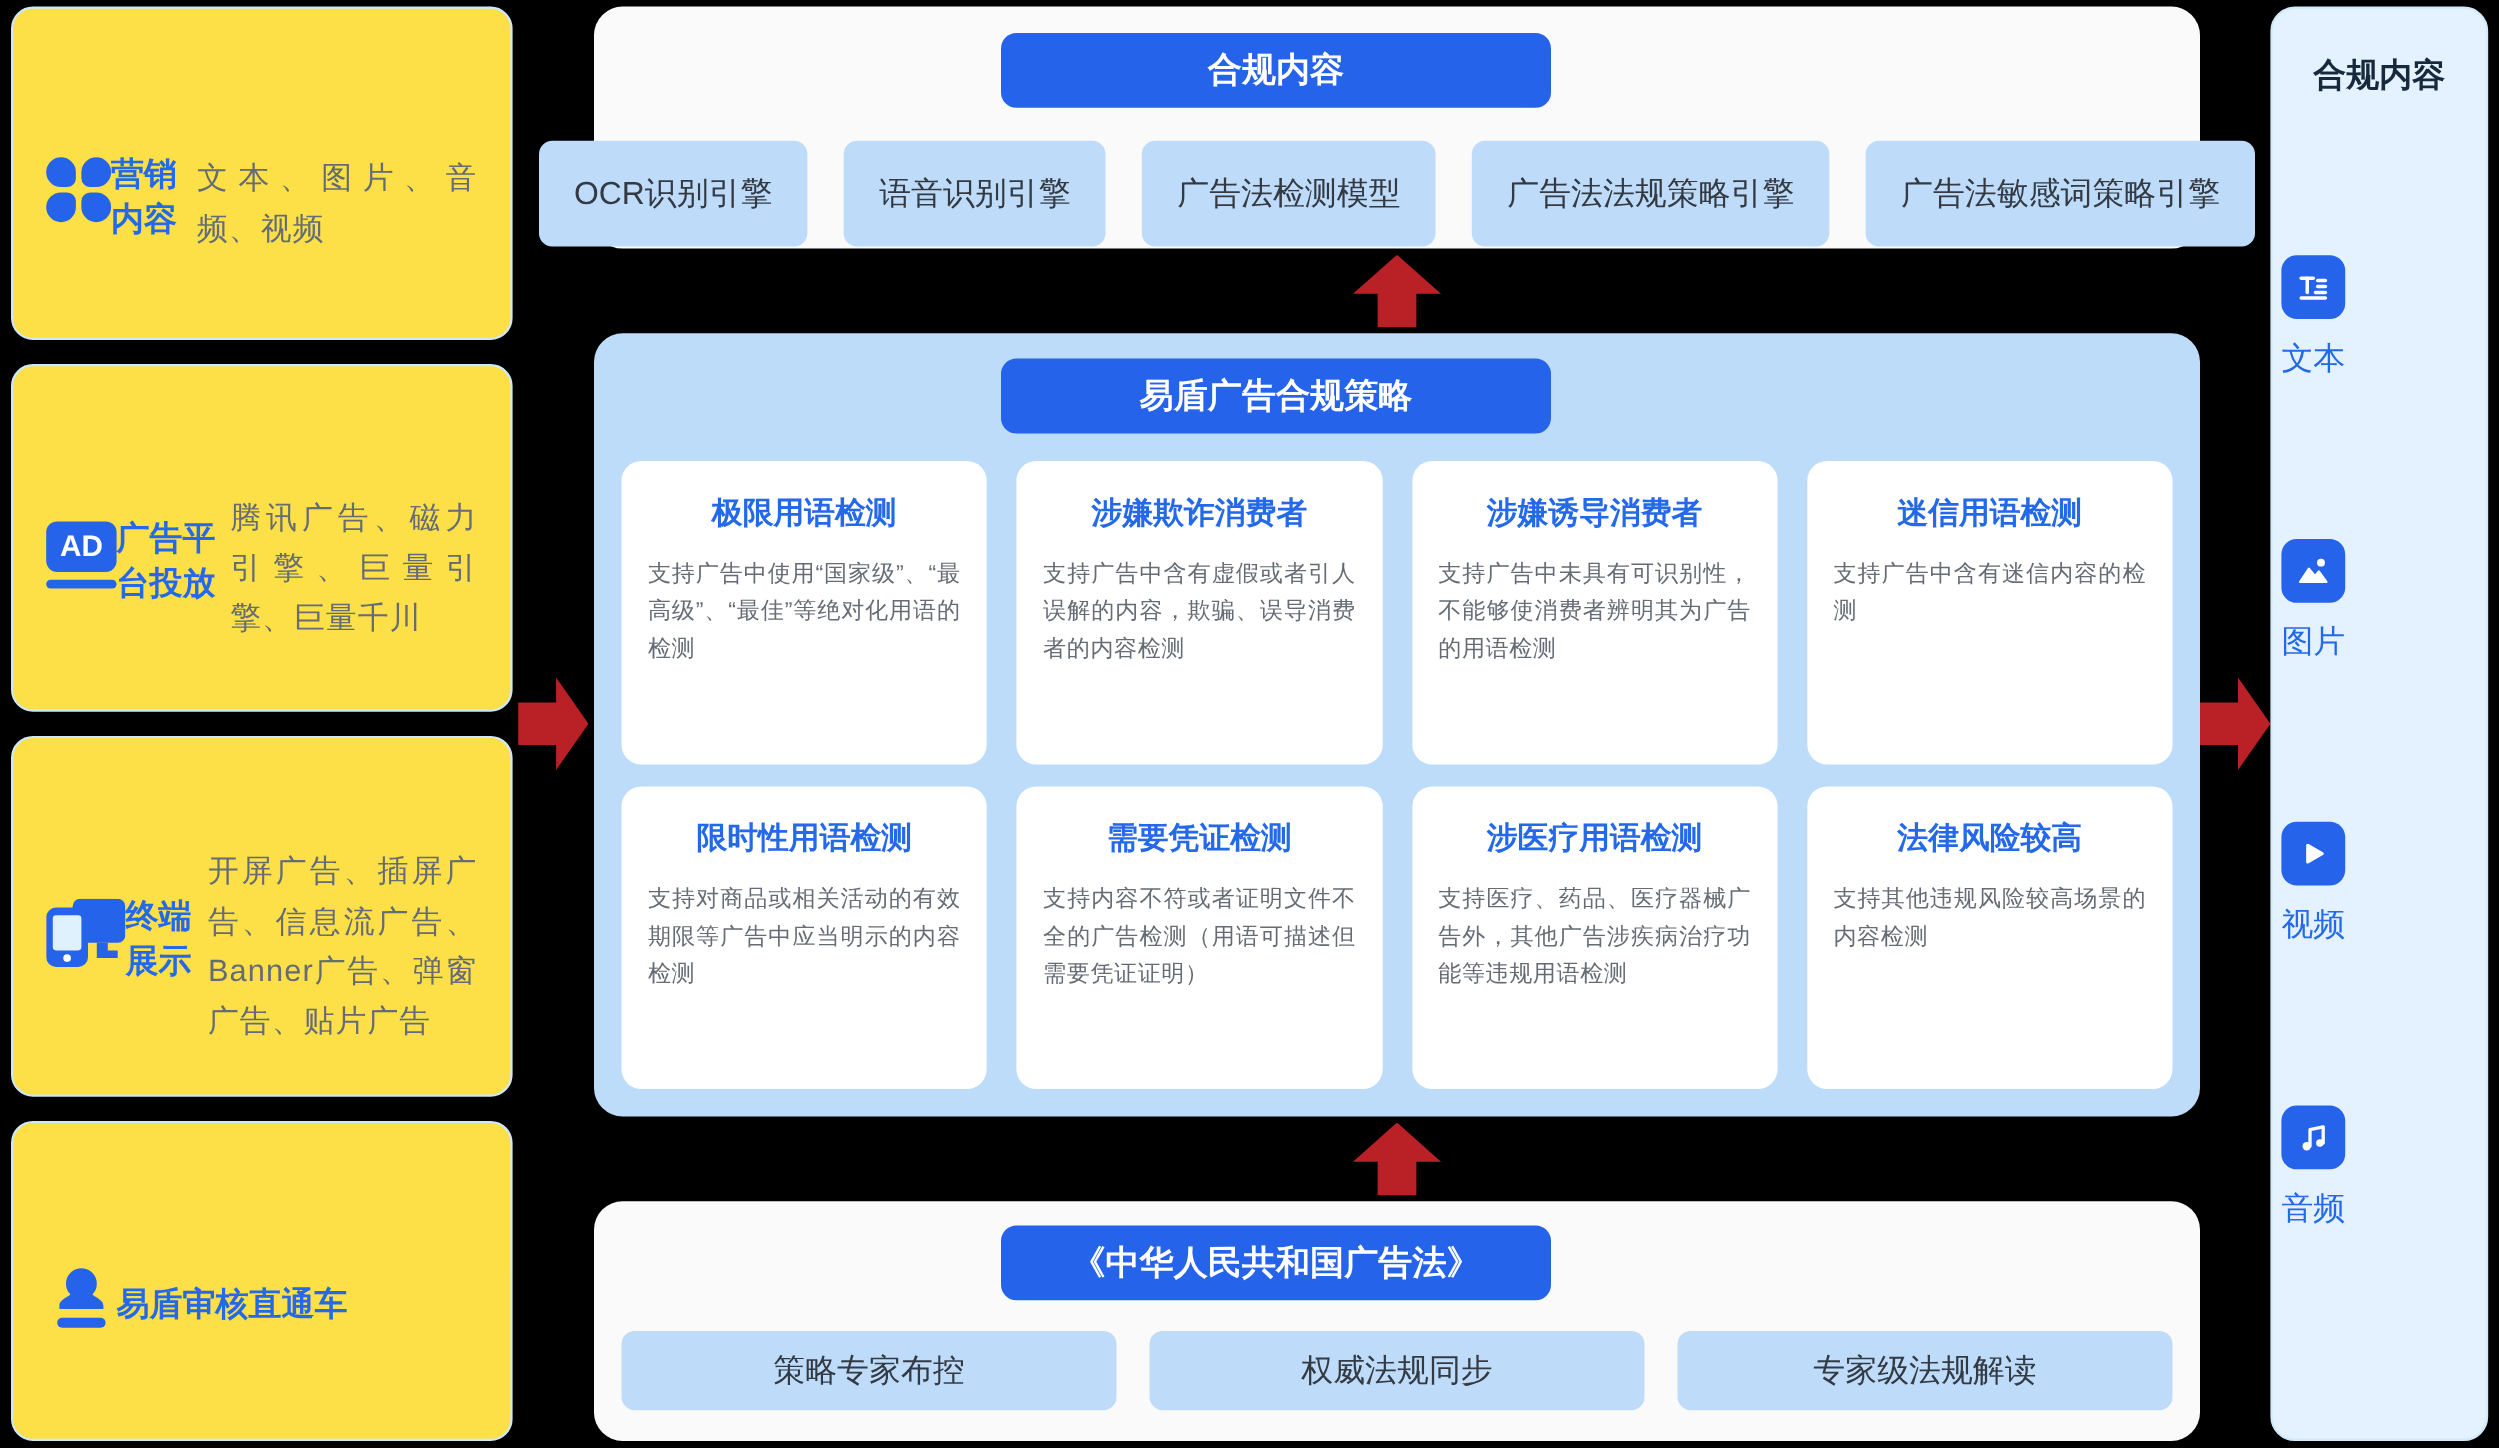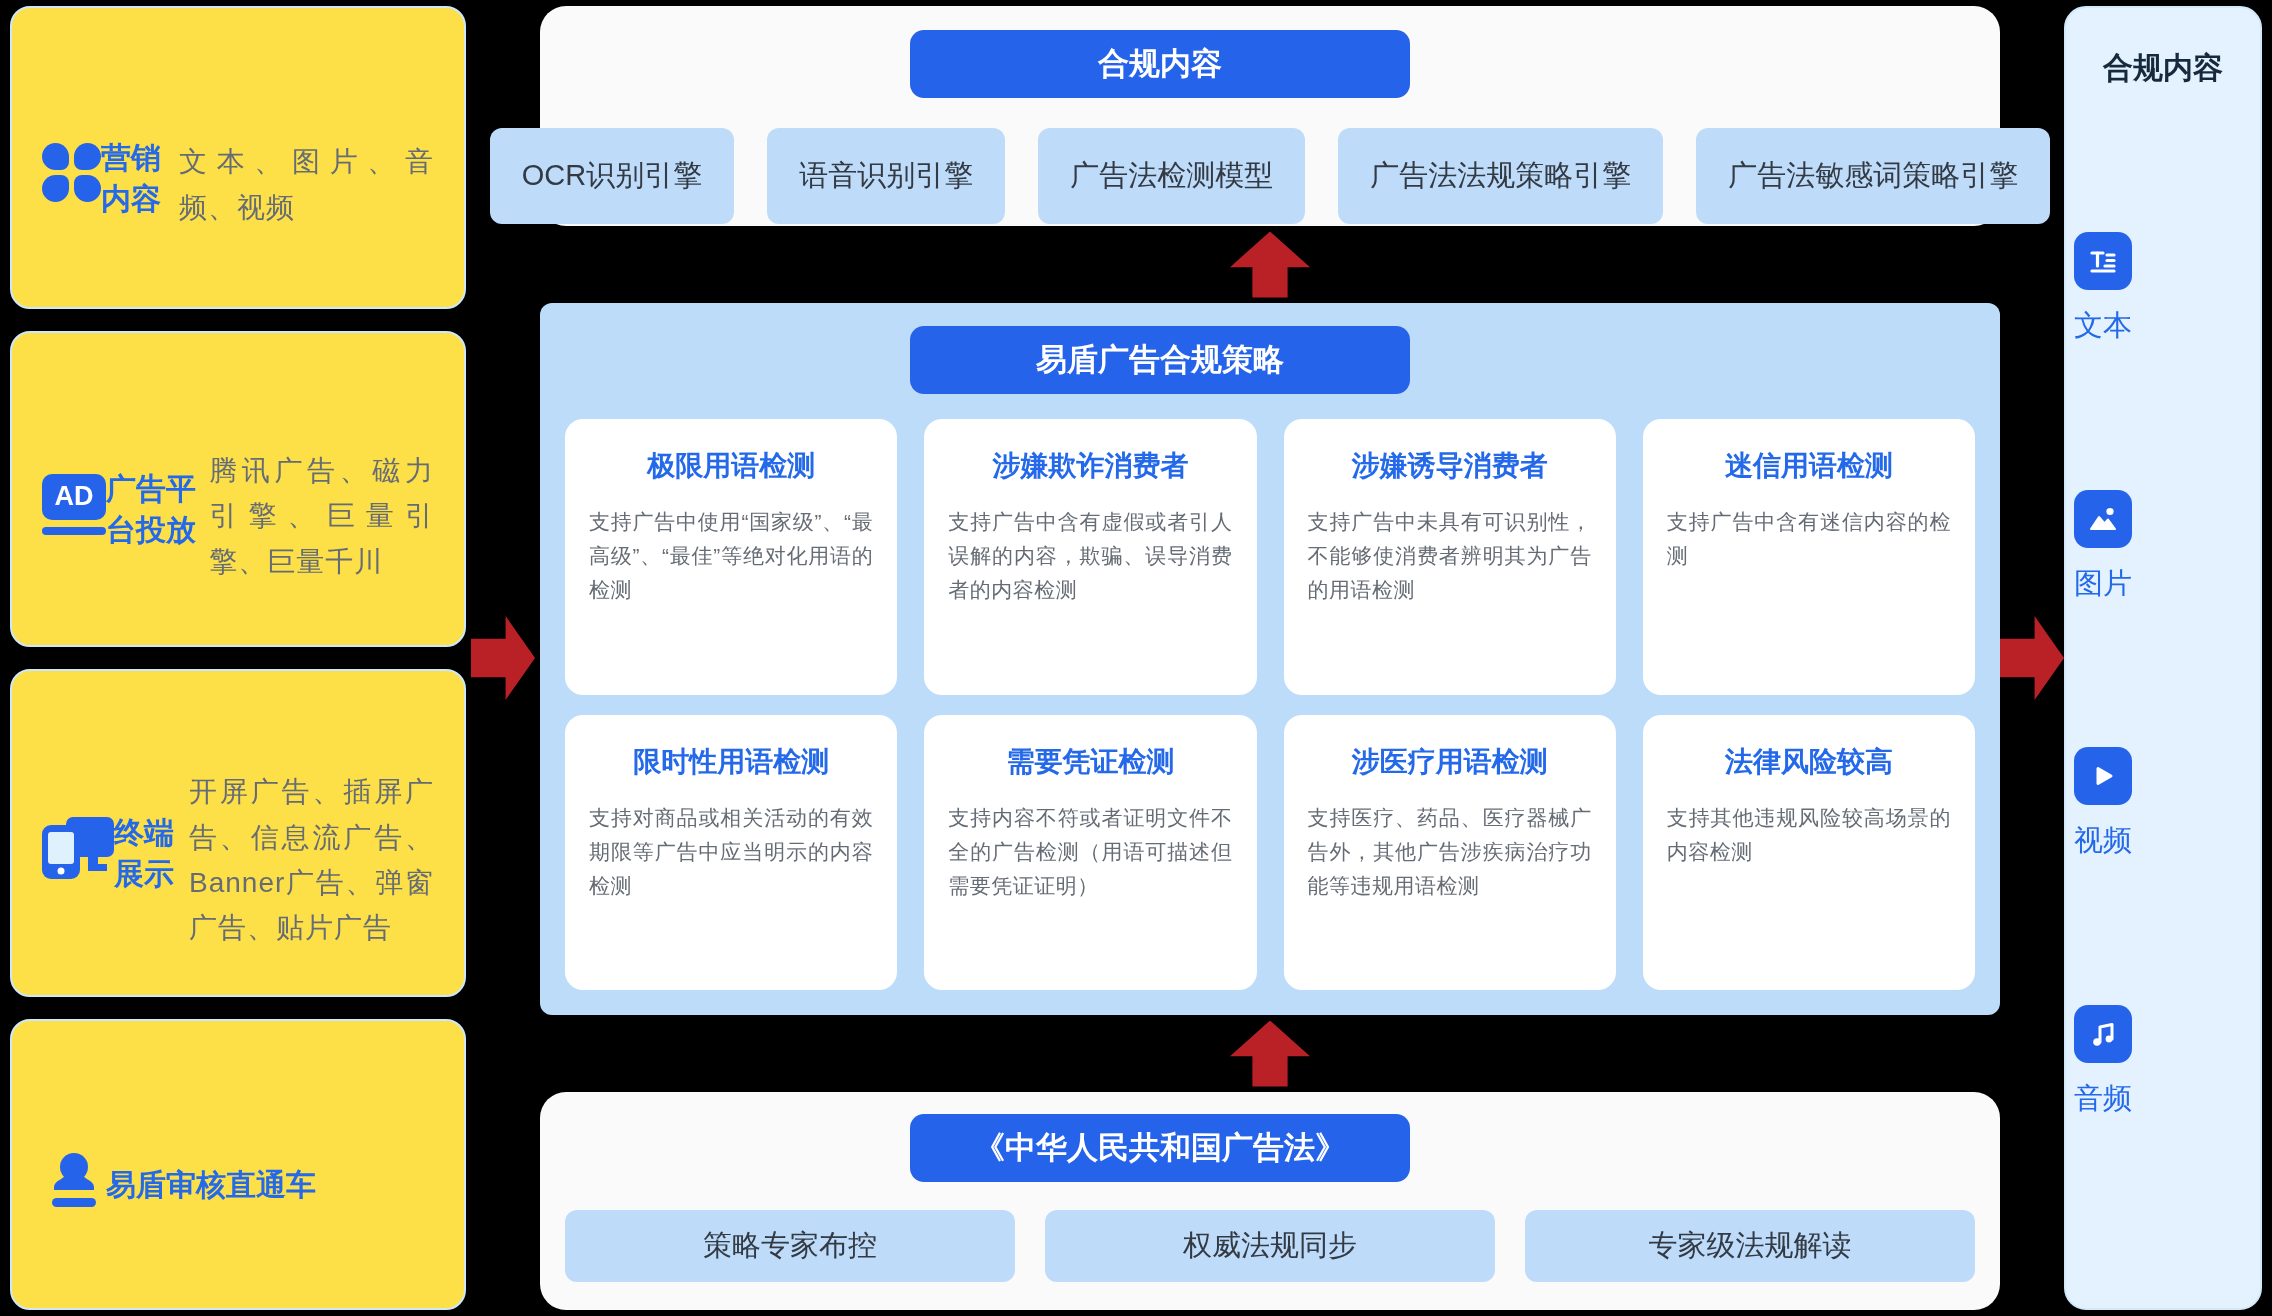--- a/index.html
+++ b/index.html
@@ -46,21 +46,21 @@
   .pill{width:500px;height:68px;background:#2563eb;border-radius:14px;color:#fff;
     font-size:31px;font-weight:700;display:flex;align-items:center;justify-content:center;
     margin-left:345px;flex:none;}
   .chip-row{display:flex;gap:33px;margin-top:30px;width:100%;justify-content:center;}
   .chip{background:#bedcf9;border-radius:12px;height:72px;display:flex;align-items:center;
     justify-content:center;padding:12px 32px;font-size:29px;color:#333a44;white-space:nowrap;}
   .law-row{display:flex;gap:30px;margin-top:28px;}
   .law-chip{flex:1;background:#bedcf9;border-radius:12px;height:72px;display:flex;
     align-items:center;justify-content:center;font-size:29px;color:#333a44;}
 
-  .mid-card{flex:1;background:#bcdcf9;border-radius:12px;padding:23px 25px 25px;
+  .mid-card{flex:1;background:#bcdcf9;border-radius:26px;padding:23px 25px 25px;
     box-sizing:border-box;display:flex;flex-direction:column;}
   .mid-card .pill{margin-left:345px;}
   .s-grid{flex:1;margin-top:25px;display:grid;grid-template-columns:repeat(4,1fr);
     grid-template-rows:1fr 1fr;gap:20px 27px;}
   .s-card{background:#fff;border-radius:18px;padding:28px 24px;box-sizing:border-box;}
   .s-title{color:#2469e9;font-weight:700;font-size:28px;text-align:center;}
   .s-desc{margin-top:20px;color:#666c75;font-size:21px;line-height:1.62;
     text-align:justify;letter-spacing:0.5px;}
 
   

